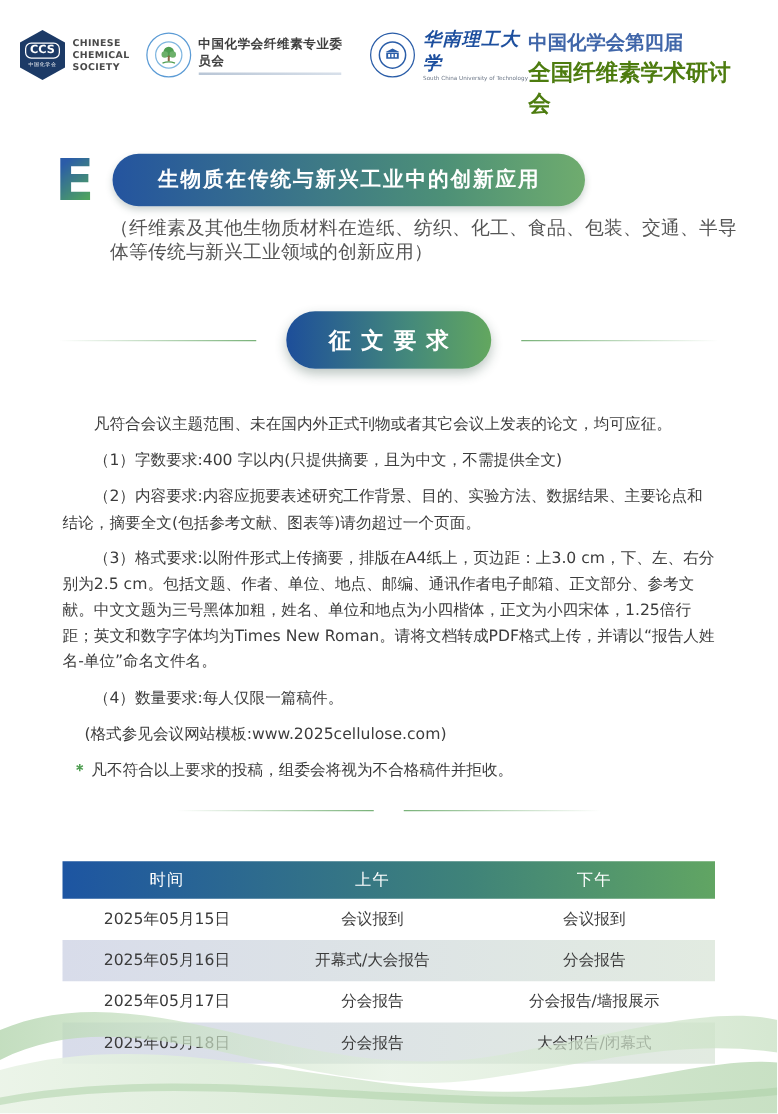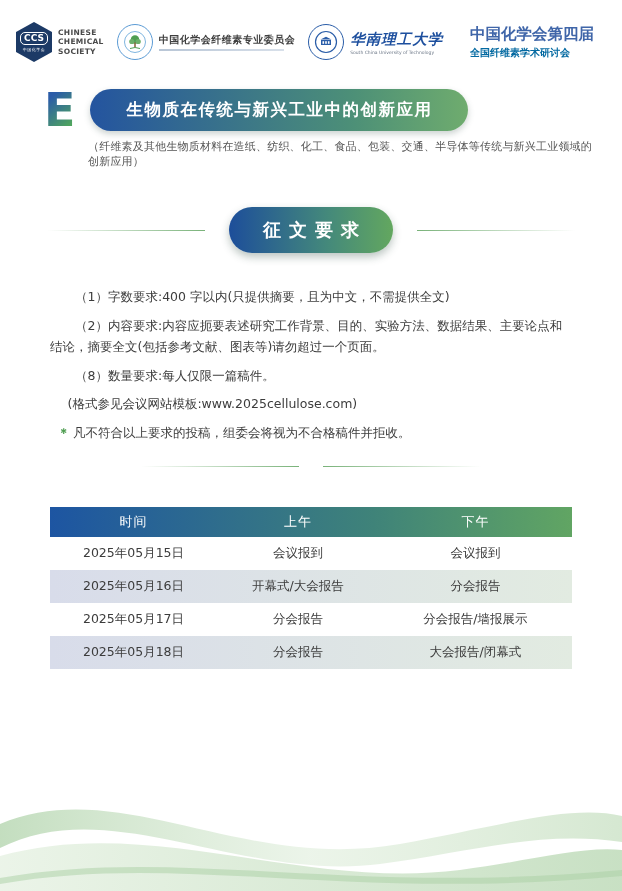--- a/index.html
+++ b/index.html
@@ -19,31 +19,31 @@
   .ring{width:36px;height:36px;border-radius:50%;display:flex;align-items:center;justify-content:center;flex:none;background:#fff}
   .ring.green{border:1.5px solid #5b9bd5}
   .ring.blue{border:1.5px solid #2a5da8}
   .org-txt{display:flex;flex-direction:column}
   .org-cn{font-size:10px;color:#3f3f3f;font-weight:bold;letter-spacing:.5px}
   .org-sub{height:2px;width:92%;margin-top:2px;background:linear-gradient(90deg,#b9c6d6,#d8e0ea)}
   .scut-cn{font-family:"DejaVu Serif","Liberation Serif",serif;font-style:italic;font-weight:bold;font-size:14.5px;color:#1d4f9e;letter-spacing:1px}
   .scut-en{font-size:4.5px;color:#6b7686;margin-top:1px}
   .conf-title{margin-left:auto;line-height:1.4;padding-top:2px}
   .conf-title .t1{font-size:15.5px;font-weight:bold;color:#4066a9}
-  .conf-title .t2{font-size:10px;font-weight:bold;color:#0369a1}
+  .conf-title .t2{font-size:18px;font-weight:bold;color:#4d7c0f}
 
   
   .section-e{display:flex;align-items:center;padding:27px 0 0 44px}
   .e-letter{font-size:46px;font-weight:900;line-height:.92;
             background:linear-gradient(140deg,#2b5ca8 20%,#4fa45f 85%);
             -webkit-background-clip:text;background-clip:text;color:transparent}
   .e-pill{margin-left:15px;background:linear-gradient(90deg,#24549f,#4d9077 70%,#6fac6e);color:#fff;
           font-size:16.5px;font-weight:bold;letter-spacing:1.5px;padding:10px 36px;border-radius:26px;
           box-shadow:0 3px 6px rgba(50,80,70,.25)}
-  .e-sub{padding:8px 30px 0 88px;font-size:11px;color:#555;letter-spacing:.2px}
+  .e-sub{padding:8px 30px 0 88px;font-size:15px;color:#555;letter-spacing:.2px}
 
   
   .sec-head{display:flex;align-items:center;justify-content:center;gap:24px}
   .sec-head.first{margin-top:38px}
   .sec-head.second{margin-top:22px}
   .sec-line{width:158px;height:1px;flex:none}
   .line-l{background:linear-gradient(90deg,rgba(121,178,121,0),#79b279)}
   .line-r{background:linear-gradient(270deg,rgba(121,178,121,0),#79b279)}
   .sec-pill{background:linear-gradient(90deg,#1d4e9a,#44897b 60%,#63a75f);color:#fff;font-weight:bold;
             font-size:18px;border-radius:28px;box-shadow:0 4px 9px rgba(40,70,60,.32);
@@ -137,23 +137,25 @@
   </div>
   <div class="e-sub">（纤维素及其他生物质材料在造纸、纺织、化工、食品、包装、交通、半导体等传统与新兴工业领域的创新应用）</div>
 
   <div class="sec-head first">
     <span class="sec-line line-l"></span>
     <span class="sec-pill">征文要求</span>
     <span class="sec-line line-r"></span>
   </div>
 
   <div class="cfp-body">
+    <p class="para-indent">凡符合会议主题范围、未在国内外正式刊物或者其它会议上发表的论文，均可应征。</p>
     <p class="para-indent">（1）字数要求:400 字以内(只提供摘要，且为中文，不需提供全文)</p>
     <p class="para-indent">（2）内容要求:内容应扼要表述研究工作背景、目的、实验方法、数据结果、主要论点和结论，摘要全文(包括参考文献、图表等)请勿超过一个页面。</p>
-    <p class="para-indent">（8）数量要求:每人仅限一篇稿件。</p>
+    <p class="para-indent">（3）格式要求:以附件形式上传摘要，排版在A4纸上，页边距：上3.0 cm，下、左、右分别为2.5 cm。包括文题、作者、单位、地点、邮编、通讯作者电子邮箱、正文部分、参考文献。中文文题为三号黑体加粗，姓名、单位和地点为小四楷体，正文为小四宋体，1.25倍行距；英文和数字字体均为Times New Roman。请将文档转成PDF格式上传，并请以“报告人姓名-单位”命名文件名。</p>
+    <p class="para-indent">（4）数量要求:每人仅限一篇稿件。</p>
     <p class="note-line">(格式参见会议网站模板:www.2025cellulose.com)</p>
     <p class="warn-line"><span class="warn-star">＊</span><span>凡不符合以上要求的投稿，组委会将视为不合格稿件并拒收。</span></p>
   </div>
 
   <div class="sec-head second">
     <span class="sec-line line-l"></span>
     <span class="sec-line line-r"></span>
   </div>
 
   <div class="sched-table">

